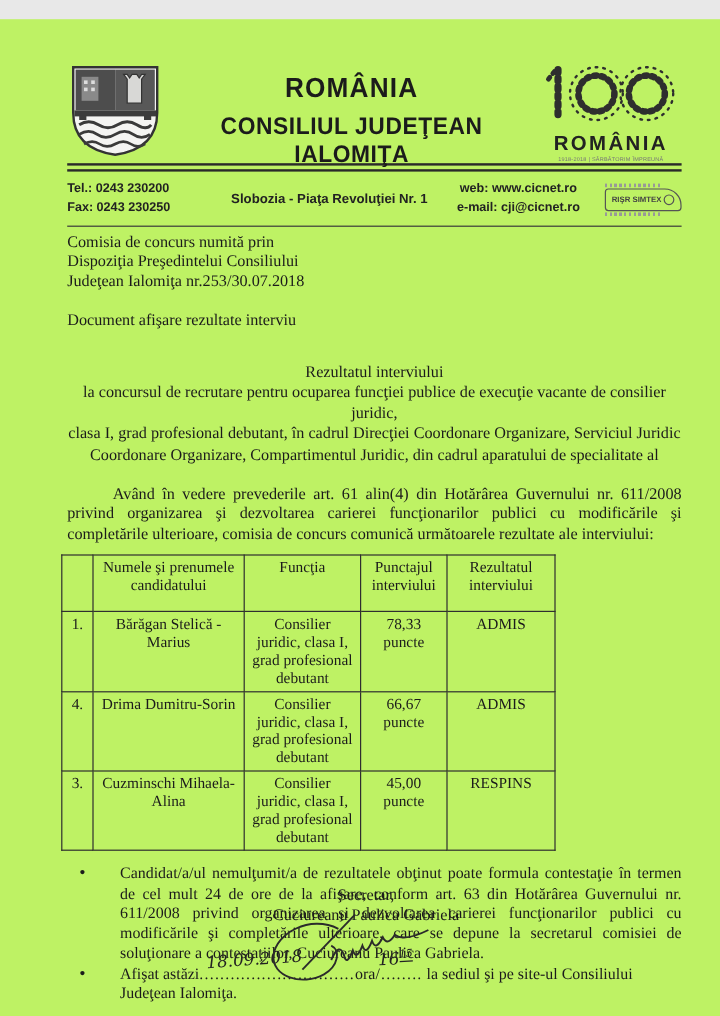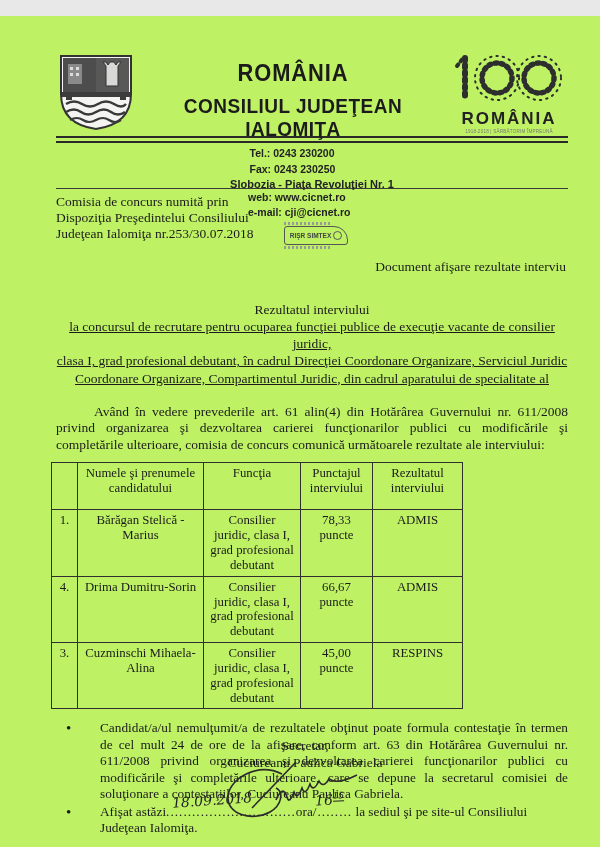--- a/index.html
+++ b/index.html
@@ -28,40 +28,40 @@
   }
   .centenary{width:118px;flex:0 0 auto;text-align:center;}
   .centenary-name{
     font-family:"Liberation Sans", sans-serif;font-weight:bold;
     font-size:17px;letter-spacing:2px;margin-top:1px;color:#222;
   }
   .centenary-slogan{font-family:"Liberation Sans", sans-serif;font-size:4.6px;color:#777;letter-spacing:.2px;}
   .rule-double{border-top:2.5px solid #2a2a2a;border-bottom:2.5px solid #2a2a2a;height:3px;margin-top:2px;}
   .contact{
     display:flex;align-items:center;margin-top:3px;height:40px;
-    font-family:"Liberation Sans", sans-serif;font-weight:bold;font-size:10.5px;color:#222;flex-direction:column;
+    font-family:"Liberation Sans", sans-serif;font-weight:bold;font-size:10.5px;color:#222;
   }
   .contact .tel-fax{width:125px;line-height:1.5;}
   .contact .addr{flex:1;text-align:center;font-size:11px;}
-  .contact .web-mail{width:128px;text-align:left;line-height:1.5;}
+  .contact .web-mail{width:128px;text-align:center;line-height:1.5;}
   .cert-wrap{width:64px;margin-left:8px;text-align:left;}
   .cert-noise{height:3px;background:repeating-linear-gradient(90deg,#999 0 2px,transparent 2px 4px);margin:1px 0;width:46px;}
   .cert-box{
     border:1.2px solid #555;border-radius:3px 14px 3px 3px;
     font-family:"Liberation Sans", sans-serif;font-size:6.5px;font-weight:bold;color:#444;
     padding:4px 2px;display:flex;align-items:center;gap:2px;justify-content:center;
   }
   .cert-circle{display:inline-block;width:7px;height:7px;border:1px solid #555;border-radius:50%;font-size:4px;line-height:7px;text-align:center;}
   .rule-thin{border-top:1.3px solid #3a3a3a;margin-top:2px;}
   
   .intro{margin-top:5px;font-size:13.5px;line-height:1.2;}
-  .doc-note{text-align:right;font-size:13.5px;margin-top:16px;padding-right:2px;}
+  .doc-note{text-align:left;font-size:13.5px;margin-top:16px;padding-right:2px;}
   
   .title-block{margin-top:26px;text-align:center;font-size:13.5px;line-height:1.28;}
-  .title-block .u{text-decoration:underline;}
+  .title-block .u{}
   
   .para{margin-top:17px;font-size:13.5px;line-height:1.22;text-align:justify;text-indent:38px;}
   
   table.res{border-collapse:collapse;margin-top:9px;margin-left:-5px;table-layout:fixed;}
   table.res th,table.res td{
     border:1.4px solid #2f2f2f;font-size:12.8px;line-height:1.16;
     padding:3px 6px;vertical-align:top;font-weight:normal;text-align:center;
   }
   table.res th{height:40px;}
   table.res td{height:40px;}

